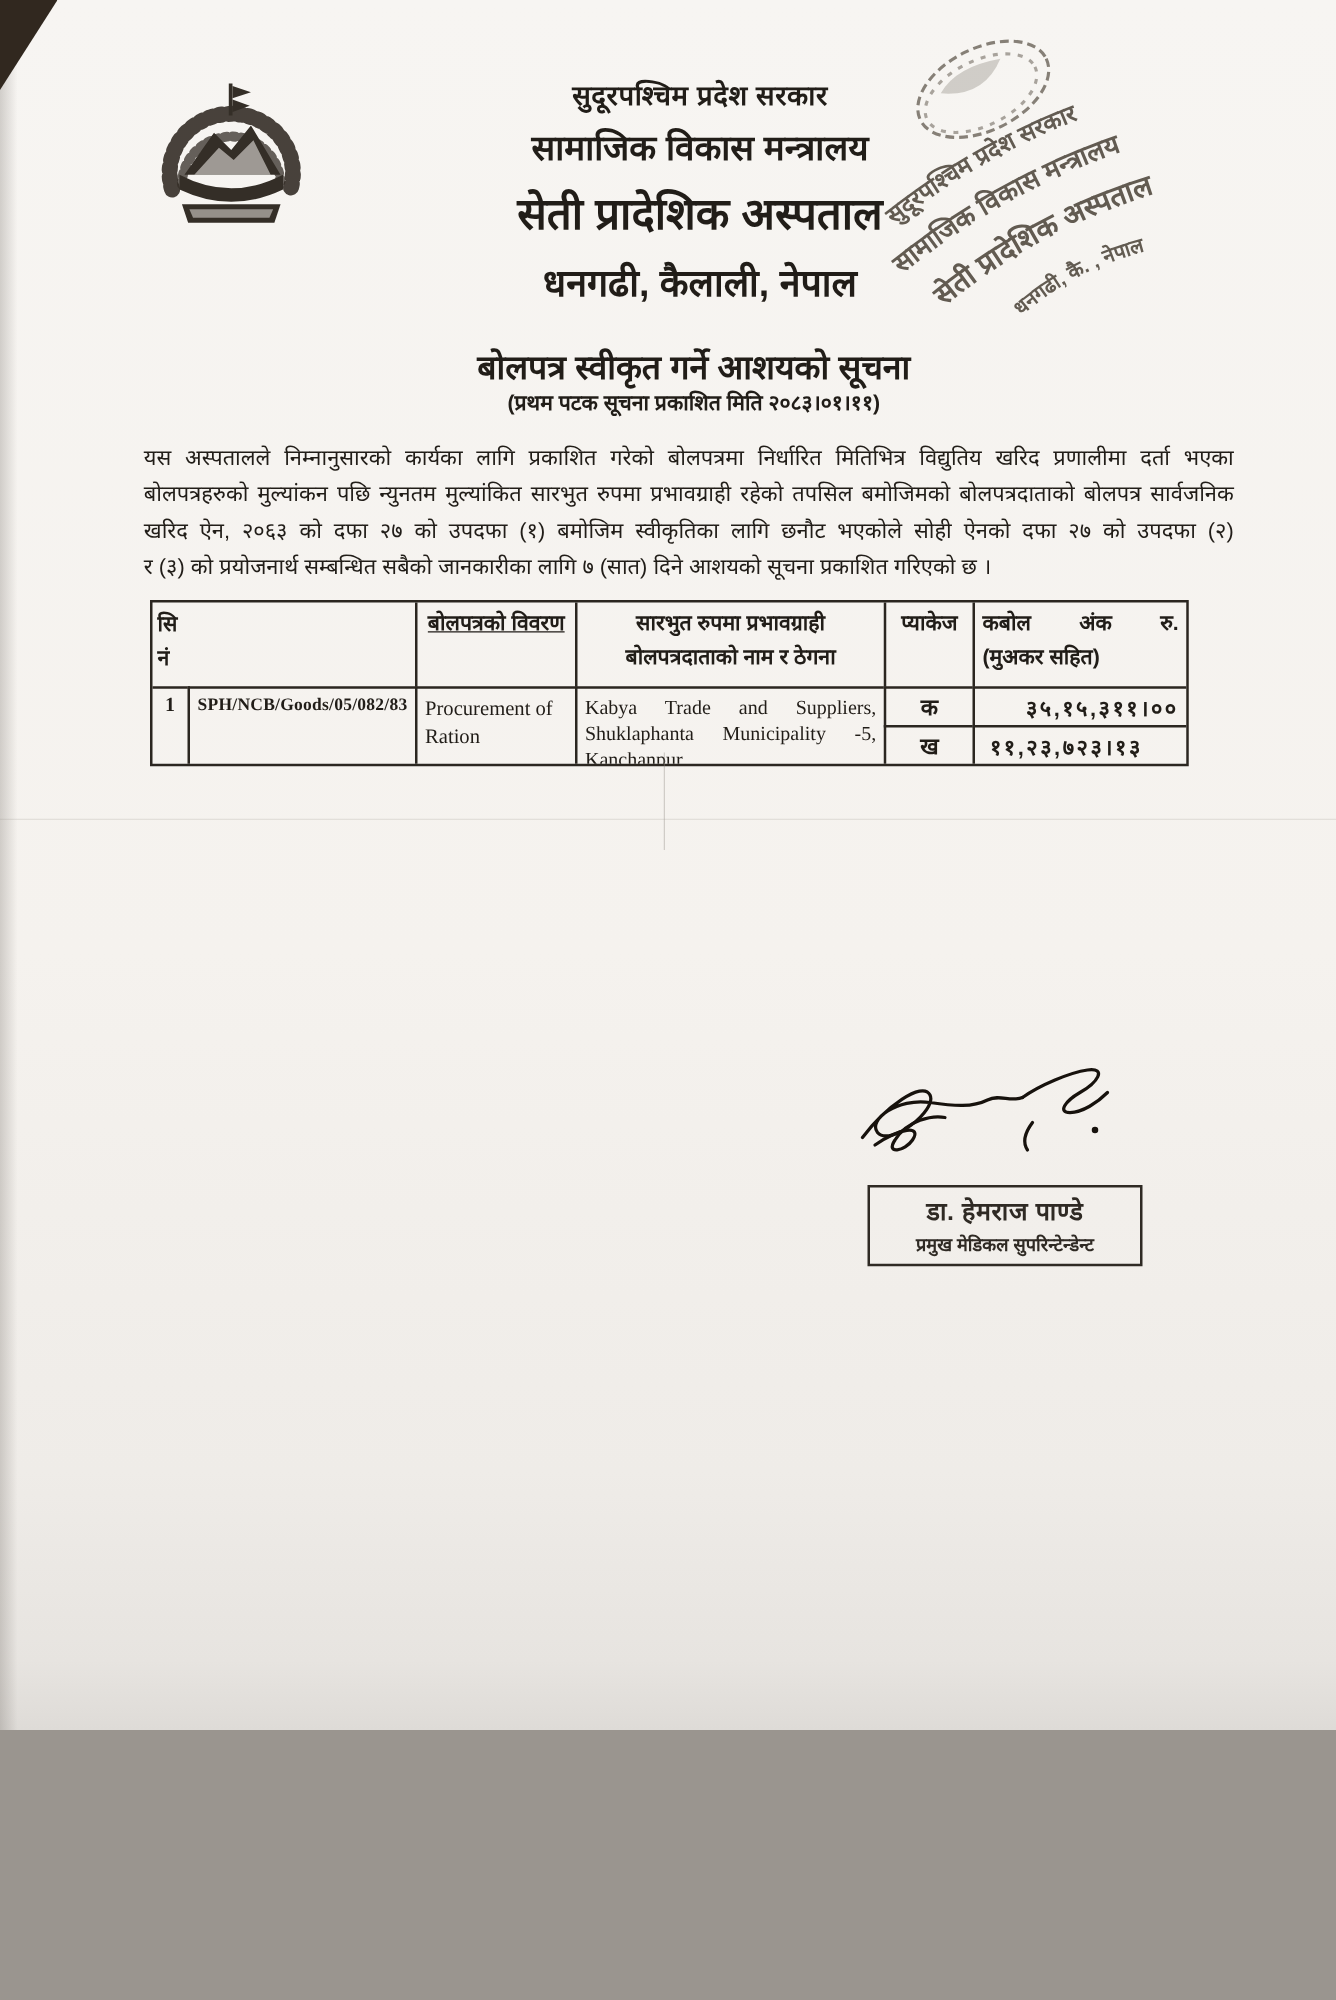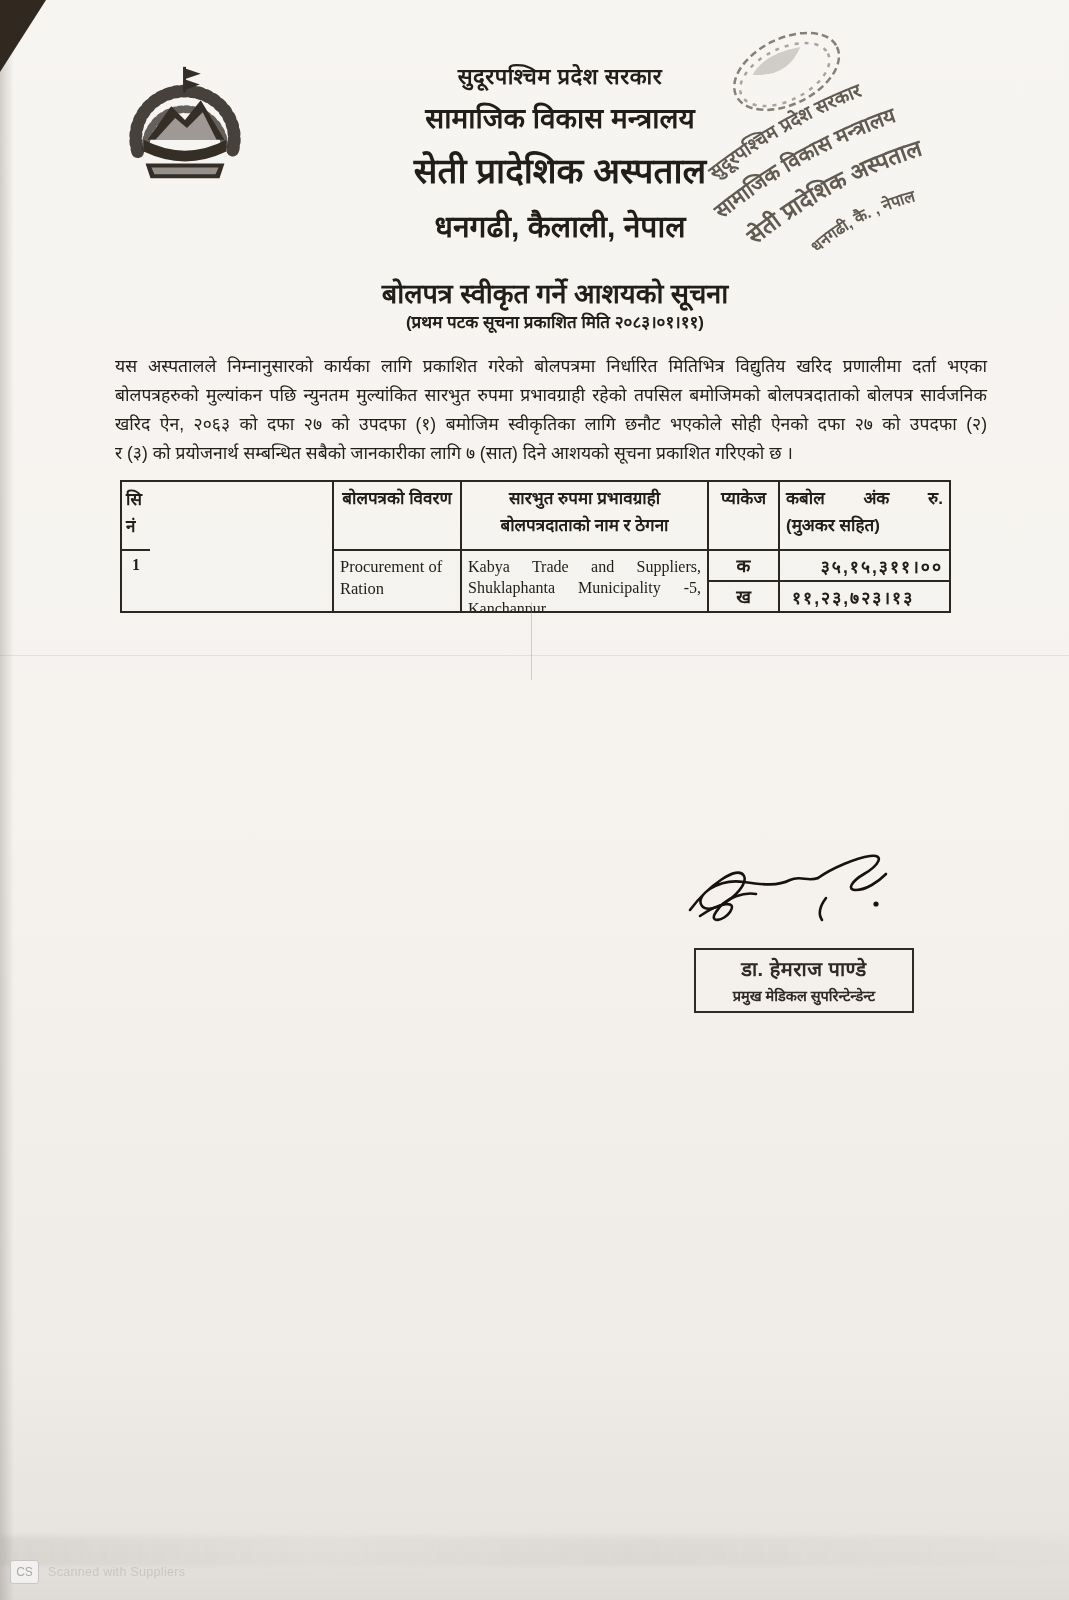--- a/index.html
+++ b/index.html
@@ -1,17 +1,17 @@
 <!DOCTYPE html>
 <html><head>
 <meta charset="utf-8">
 <style>
   html,body{margin:0;padding:0;background:#9a958f;}
   .page{
-    position:relative;width:1069px;height:1600px;overflow:hidden;
+    position:relative;width:1069px;height:1384px;overflow:hidden;
     background:linear-gradient(180deg,#f7f5f2 0%,#f5f2ee 55%,#efece8 85%,#e7e4e0 96%,#dedbd7 100%);
     font-family:"Liberation Sans","DejaVu Sans",sans-serif;
     color:#211d18;
   }
   .page::before{ 
     content:"";position:absolute;left:0;top:0;bottom:0;width:14px;
     background:linear-gradient(90deg,rgba(110,104,98,.28),rgba(110,104,98,0));
     pointer-events:none;
   }
   .corner-shadow{
@@ -161,29 +161,30 @@
   <div class="body-par">
     <div class="body-line just">यस अस्पतालले निम्नानुसारको कार्यका लागि प्रकाशित गरेको बोलपत्रमा निर्धारित मितिभित्र विद्युतिय खरिद प्रणालीमा दर्ता भएका</div>
     <div class="body-line just">बोलपत्रहरुको मुल्यांकन पछि न्युनतम मुल्यांकित सारभुत रुपमा प्रभावग्राही रहेको तपसिल बमोजिमको बोलपत्रदाताको बोलपत्र सार्वजनिक</div>
     <div class="body-line just">खरिद ऐन, २०६३ को दफा २७ को उपदफा (१) बमोजिम स्वीकृतिका लागि छनौट भएकोले सोही ऐनको दफा २७ को उपदफा (२)</div>
     <div class="body-line">र (३) को प्रयोजनार्थ सम्बन्धित सबैको जानकारीका लागि ७ (सात) दिने आशयको सूचना प्रकाशित गरिएको छ ।</div>
   </div>
 
   <div class="tbl">
 
     <div class="c th" style="grid-column:1;grid-row:1;padding:4px 4px;">सि नं</div>
-    <div class="c th bl c-center" style="grid-column:3;grid-row:1;">बोलपत्रको विवरण</div>
+    <div class="c th bl c-center" style="grid-column:3;grid-row:1;text-decoration:underline;">बोलपत्रको विवरण</div>
     <div class="c th bl c-center" style="grid-column:4;grid-row:1;">सारभुत रुपमा प्रभावग्राही बोलपत्रदाताको नाम र ठेगना</div>
     <div class="c th bl c-center" style="grid-column:5;grid-row:1;padding:3px 2px;">प्याकेज</div>
     <div class="c th bl" style="grid-column:6;grid-row:1;">
       <div class="jl">कबोल अंक रु.</div>
       <div>(मुअकर सहित)</div>
     </div>
 
     <div class="c bt d-sn" style="grid-column:1;grid-row:2 / span 2;">1</div>
+    <div class="c bt bl lat d-contract" style="grid-column:2;grid-row:2 / span 2;">SPH/NCB/Goods/05/082/83</div>
     <div class="c bt bl lat d-desc" style="grid-column:3;grid-row:2 / span 2;">Procurement of Ration</div>
     <div class="c bt bl lat d-bidder" style="grid-column:4;grid-row:2 / span 2;">Kabya Trade and Suppliers, Shuklaphanta Municipality -5, Kanchanpur</div>
 
     <div class="c bt bl d-pkg" style="grid-column:5;grid-row:2;">क</div>
     <div class="c bt bl d-amt" style="grid-column:6;grid-row:2;text-align:right;">३५,१५,३११।००</div>
     <div class="c bt bl d-pkg" style="grid-column:5;grid-row:3;">ख</div>
     <div class="c bt bl d-amt" style="grid-column:6;grid-row:3;">११,२३,७२३।१३</div>
   </div>
 
   <div class="crease-v"></div>

